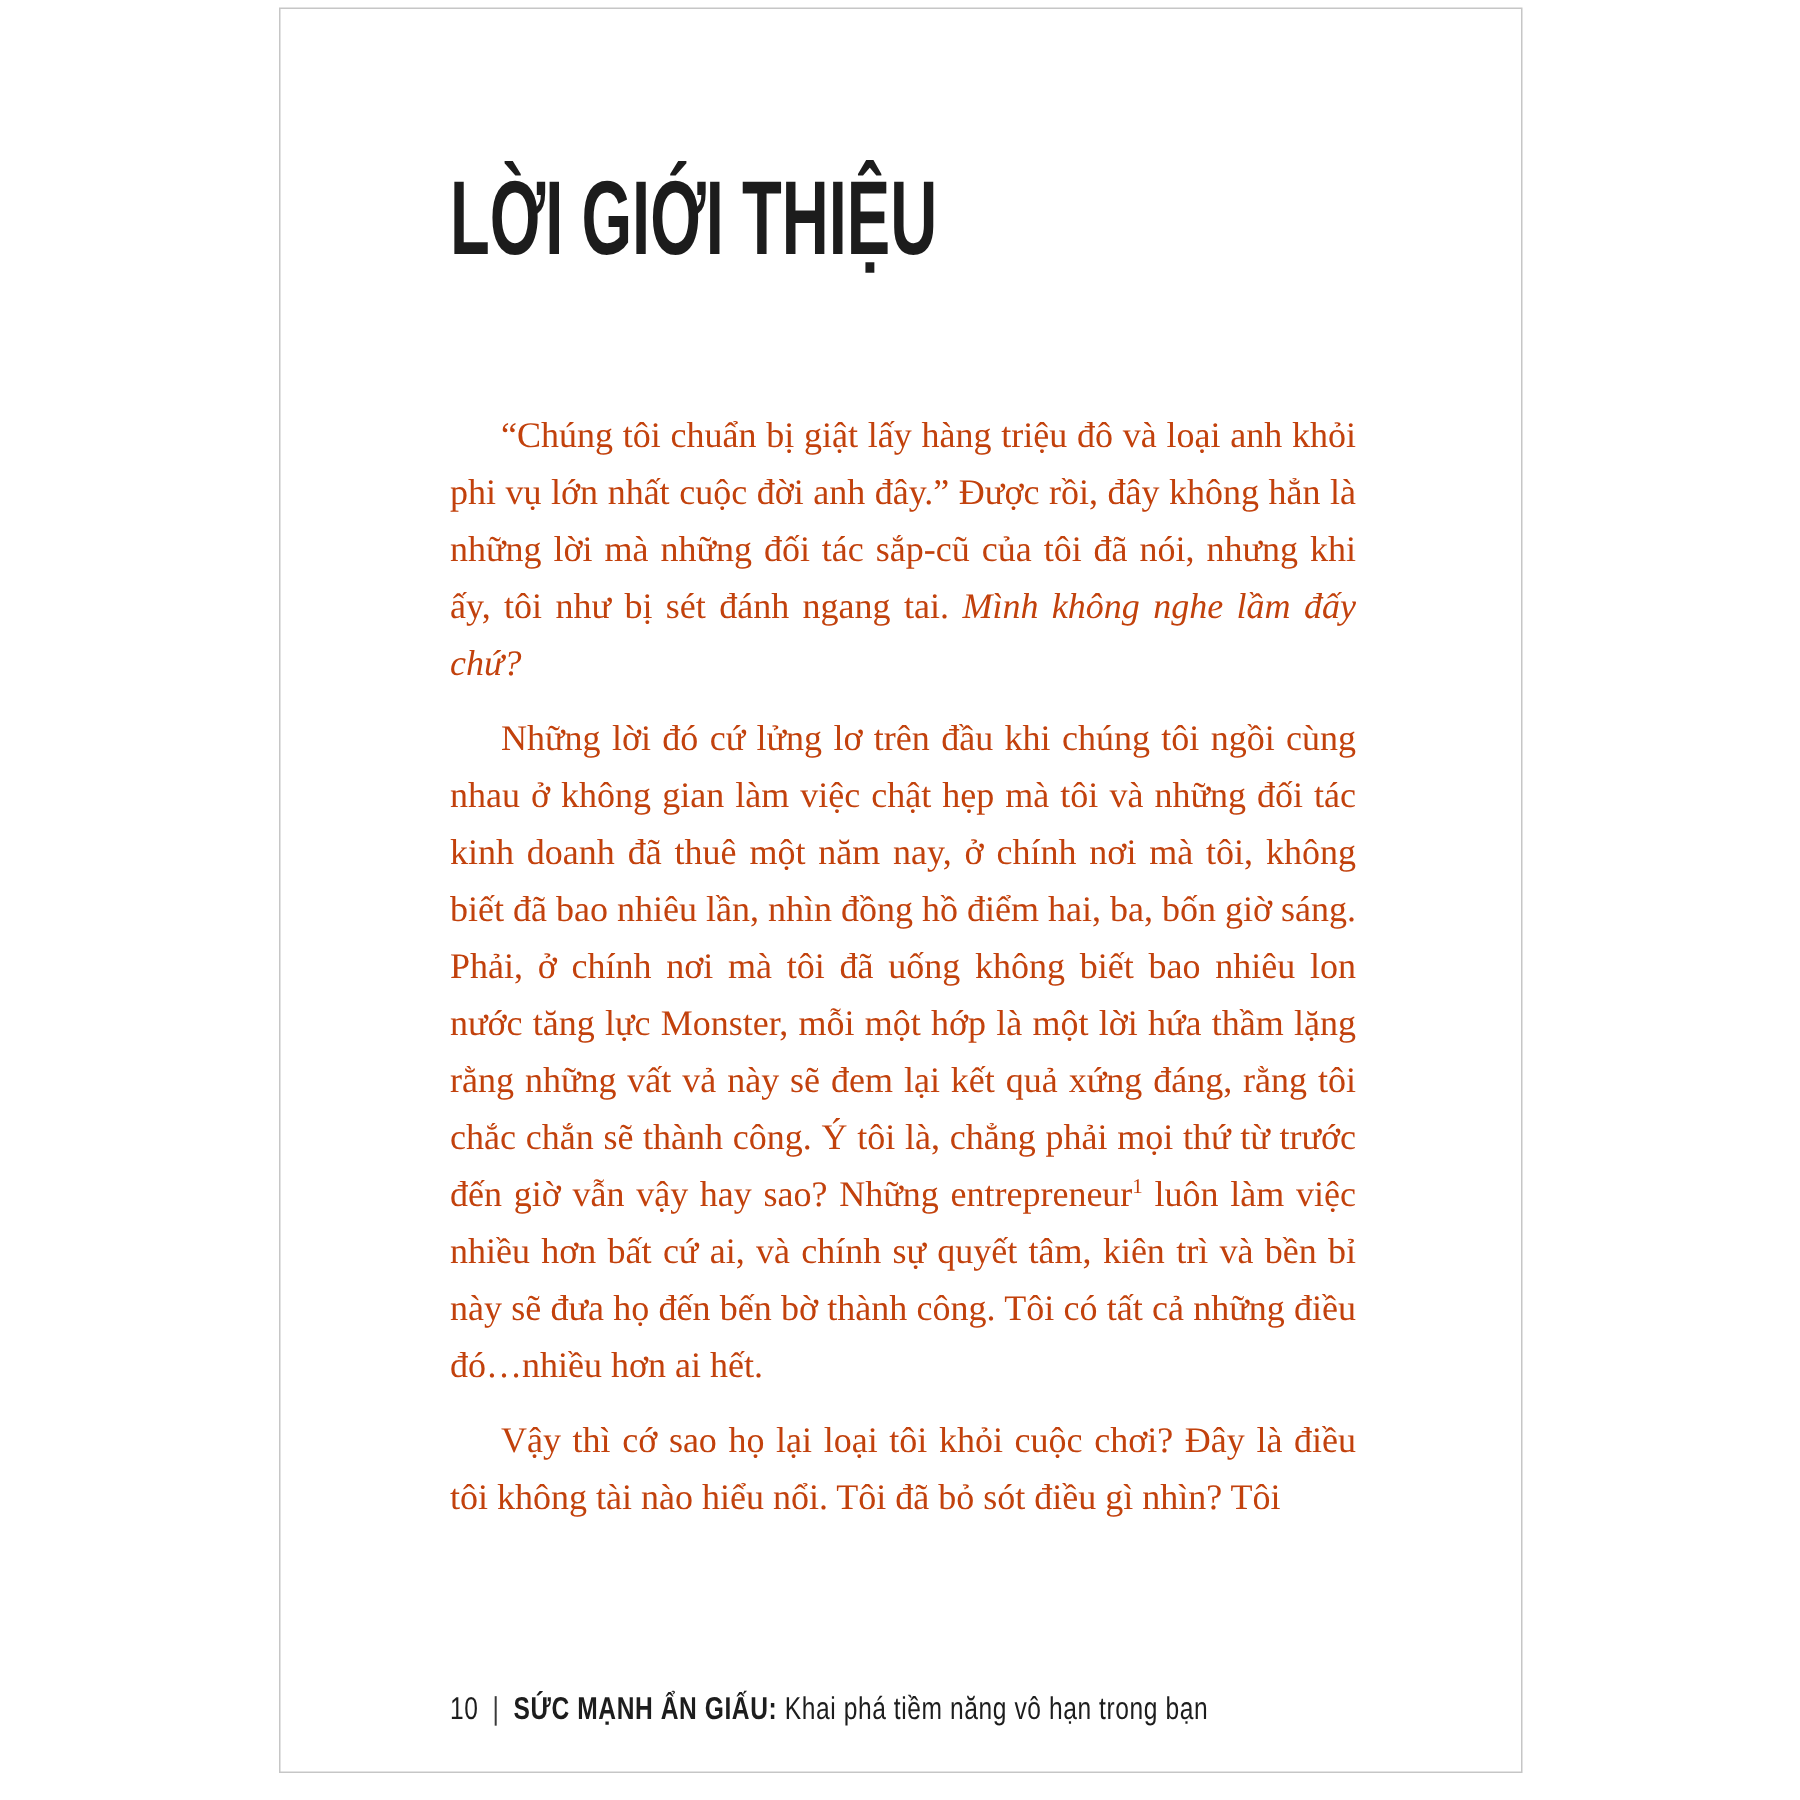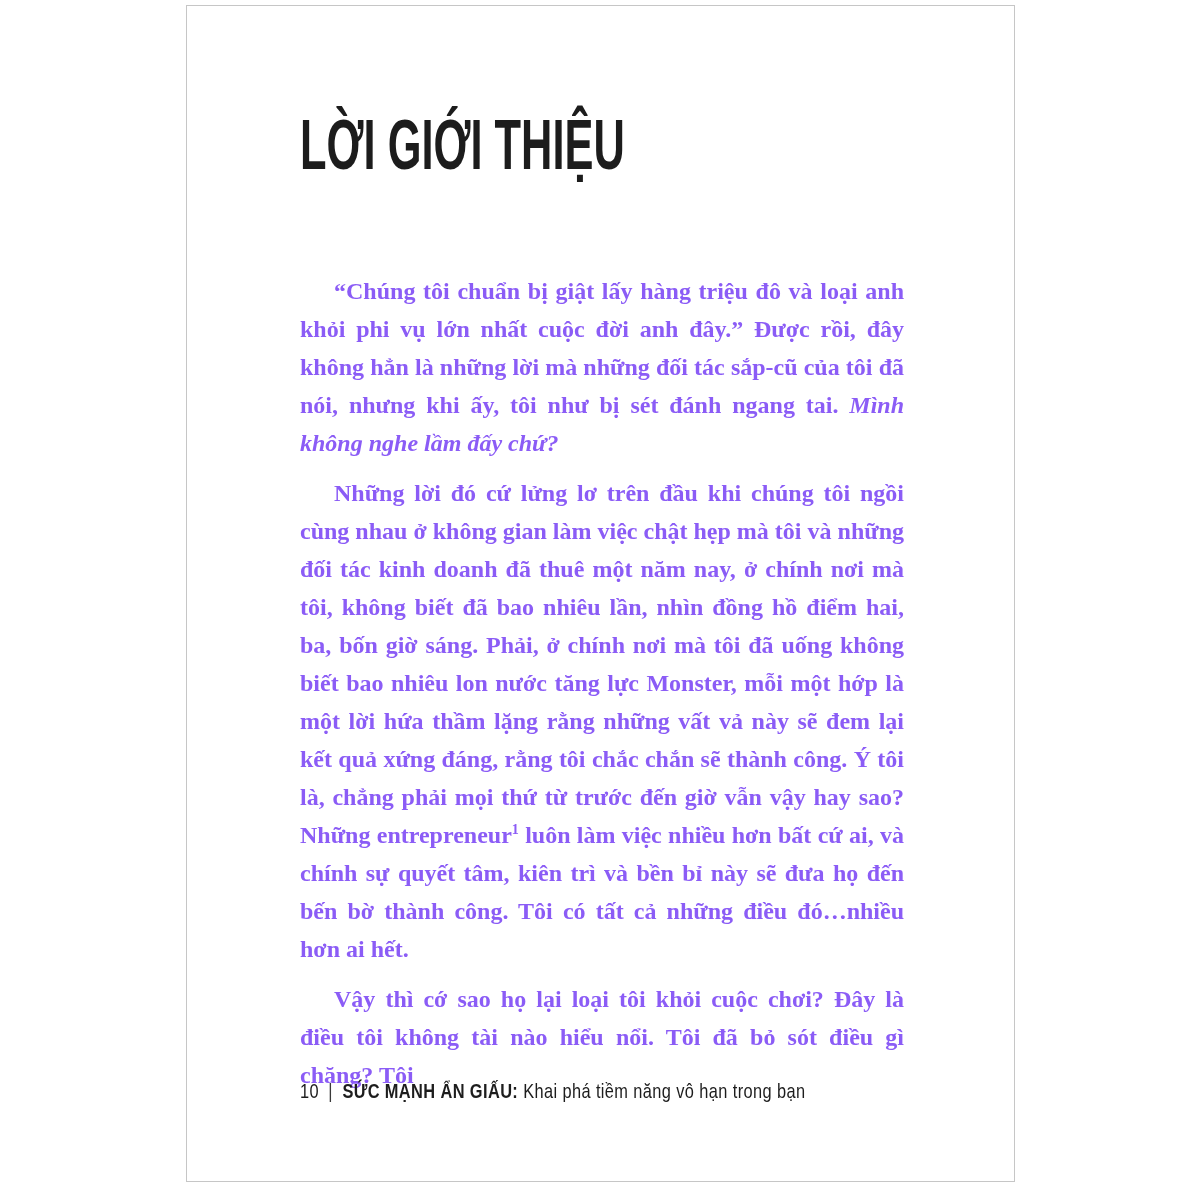--- a/index.html
+++ b/index.html
@@ -32,25 +32,24 @@
     color: #1c1c1c;
     white-space: nowrap;
     transform: scaleX(0.62);
     transform-origin: left bottom;
     margin-top: 18px;
     margin-bottom: 92px;
   }
   .body-p {
     font-size: 24px;
     line-height: 38px;
-    color: #8b5cf6;
+    color: #c2410c;
     text-align: justify;
     text-indent: 34px;
     margin-bottom: 12px;
-    font-weight: bold;
   }
   .body-p .italic { font-style: italic; }
   .sup {
     font-size: 14px;
     vertical-align: super;
     line-height: 0;
   }
   .footnote-area { margin-top: 10px; }
   .footnote-rule {
     border: 0;
@@ -62,21 +61,21 @@
     font-family: "Liberation Sans", sans-serif;
     font-size: 18.5px;
     line-height: 26px;
     color: #333333;
     text-align: left;
   }
   .footnote .sup { font-size: 12px; }
   .page-footer {
     position: absolute;
     left: 113px;
-    top: 1073px;
+    top: 1122px;
     font-family: "Liberation Sans", sans-serif;
     color: #1d1d1d;
     text-align: center;
   }
   .footer-scale {
     display: inline-block;
     transform: scaleX(0.78);
     transform-origin: left center;
     white-space: nowrap;
     font-size: 21px;
@@ -93,21 +92,21 @@
 <div class="canvas">
   <div class="page">
     <div class="content">
 
       <h1 class="title">LỜI GIỚI THIỆU</h1>
 
       <p class="body-p"><span>“Chúng tôi chuẩn bị giật lấy hàng triệu đô và loại anh khỏi phi vụ lớn nhất cuộc đời anh đây.” Được rồi, đây không hẳn là những lời mà những đối tác sắp-cũ của tôi đã nói, nhưng khi ấy, tôi như bị sét đánh ngang tai. </span><span class="italic">Mình không nghe lầm đấy chứ?</span></p>
 
       <p class="body-p"><span>Những lời đó cứ lửng lơ trên đầu khi chúng tôi ngồi cùng nhau ở không gian làm việc chật hẹp mà tôi và những đối tác kinh doanh đã thuê một năm nay, ở chính nơi mà tôi, không biết đã bao nhiêu lần, nhìn đồng hồ điểm hai, ba, bốn giờ sáng. Phải, ở chính nơi mà tôi đã uống không biết bao nhiêu lon nước tăng lực Monster, mỗi một hớp là một lời hứa thầm lặng rằng những vất vả này sẽ đem lại kết quả xứng đáng, rằng tôi chắc chắn sẽ thành công. Ý tôi là, chẳng phải mọi thứ từ trước đến giờ vẫn vậy hay sao? Những entrepreneur</span><sup class="sup">1</sup><span> luôn làm việc nhiều hơn bất cứ ai, và chính sự quyết tâm, kiên trì và bền bỉ này sẽ đưa họ đến bến bờ thành công. Tôi có tất cả những điều đó…nhiều hơn ai hết.</span></p>
 
-      <p class="body-p"><span>Vậy thì cớ sao họ lại loại tôi khỏi cuộc chơi? Đây là điều tôi không tài nào hiểu nổi. Tôi đã bỏ sót điều gì chăng? Tôi</span></p>
+      <p class="body-p"><span>Vậy thì cớ sao họ lại loại tôi khỏi cuộc chơi? Đây là điều tôi không tài nào hiểu nổi. Tôi đã bỏ sót điều gì nhìn? Tôi</span></p>
 
 
     </div>
 
     <div class="page-footer">
       <div class="footer-scale"><span class="footer-pagenum">10</span><span class="footer-bar">|</span><span class="footer-booktitle">SỨC MẠNH ẨN GIẤU:</span><span class="footer-subtitle">&nbsp;<span>Khai phá tiềm năng vô hạn trong bạn</span></span></div>
     </div>
   </div>
 </div>
 

